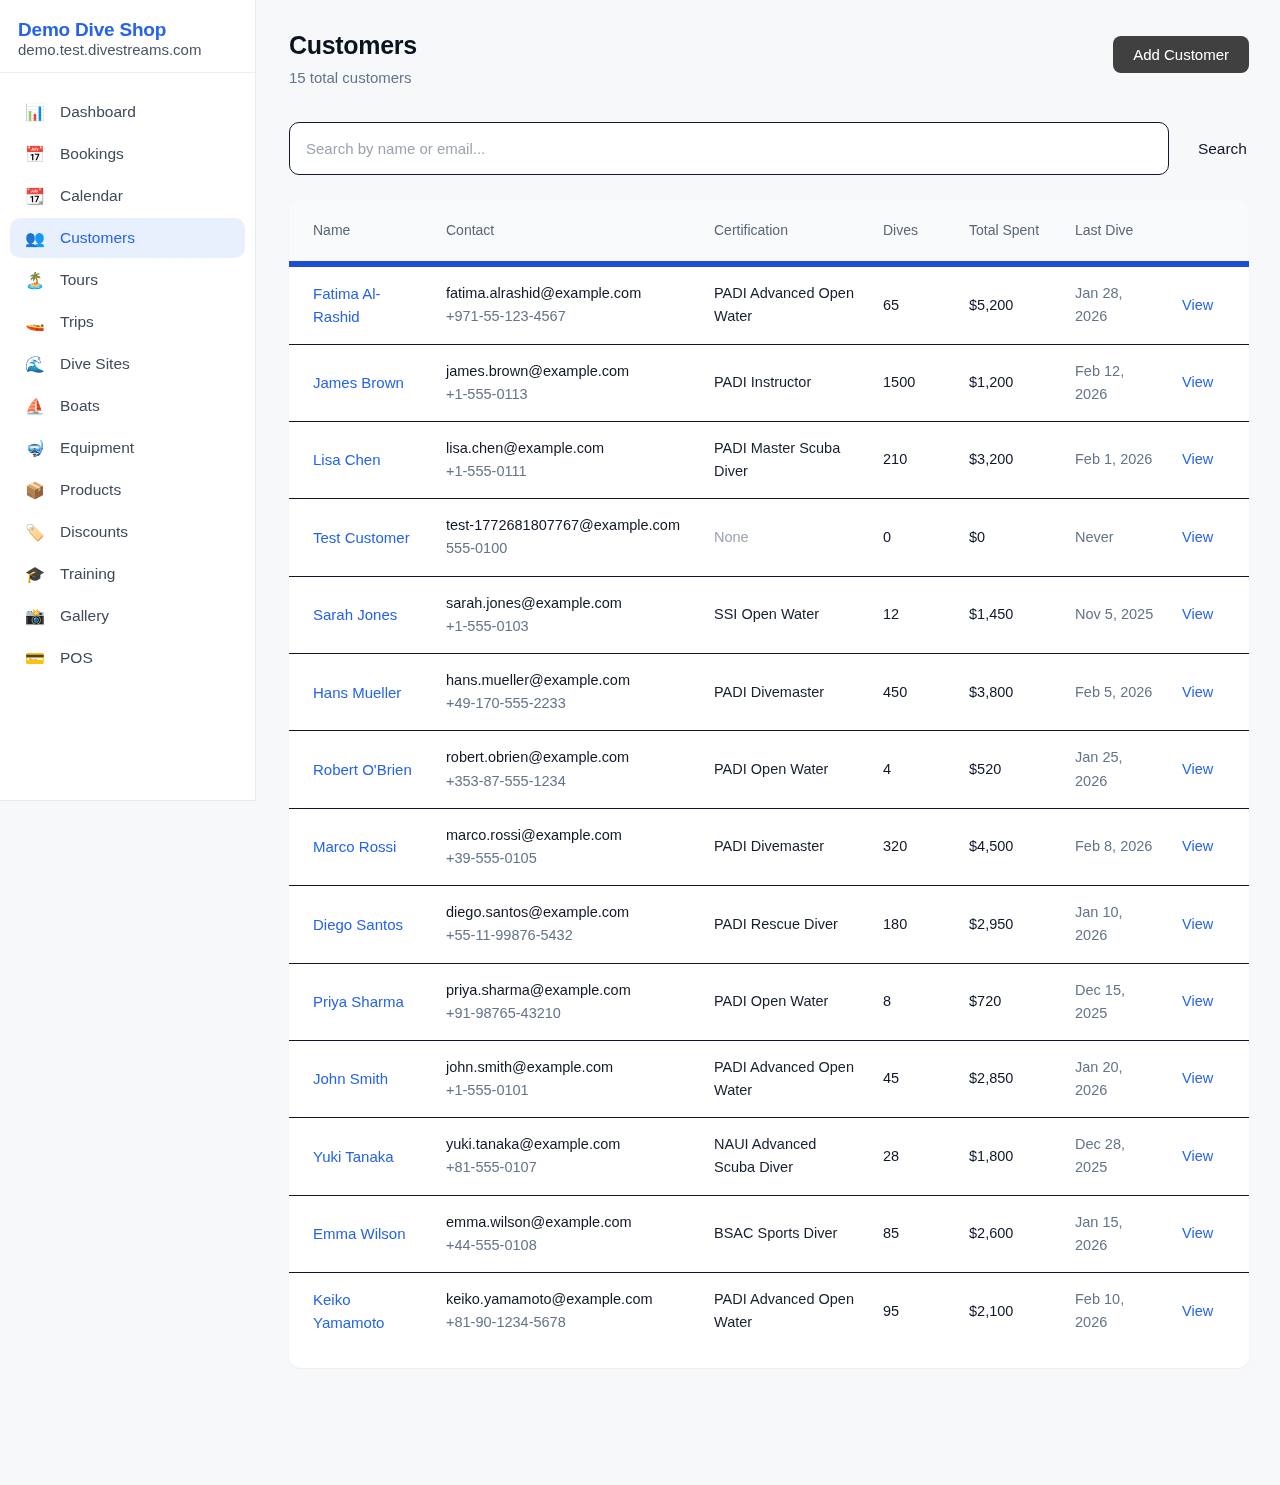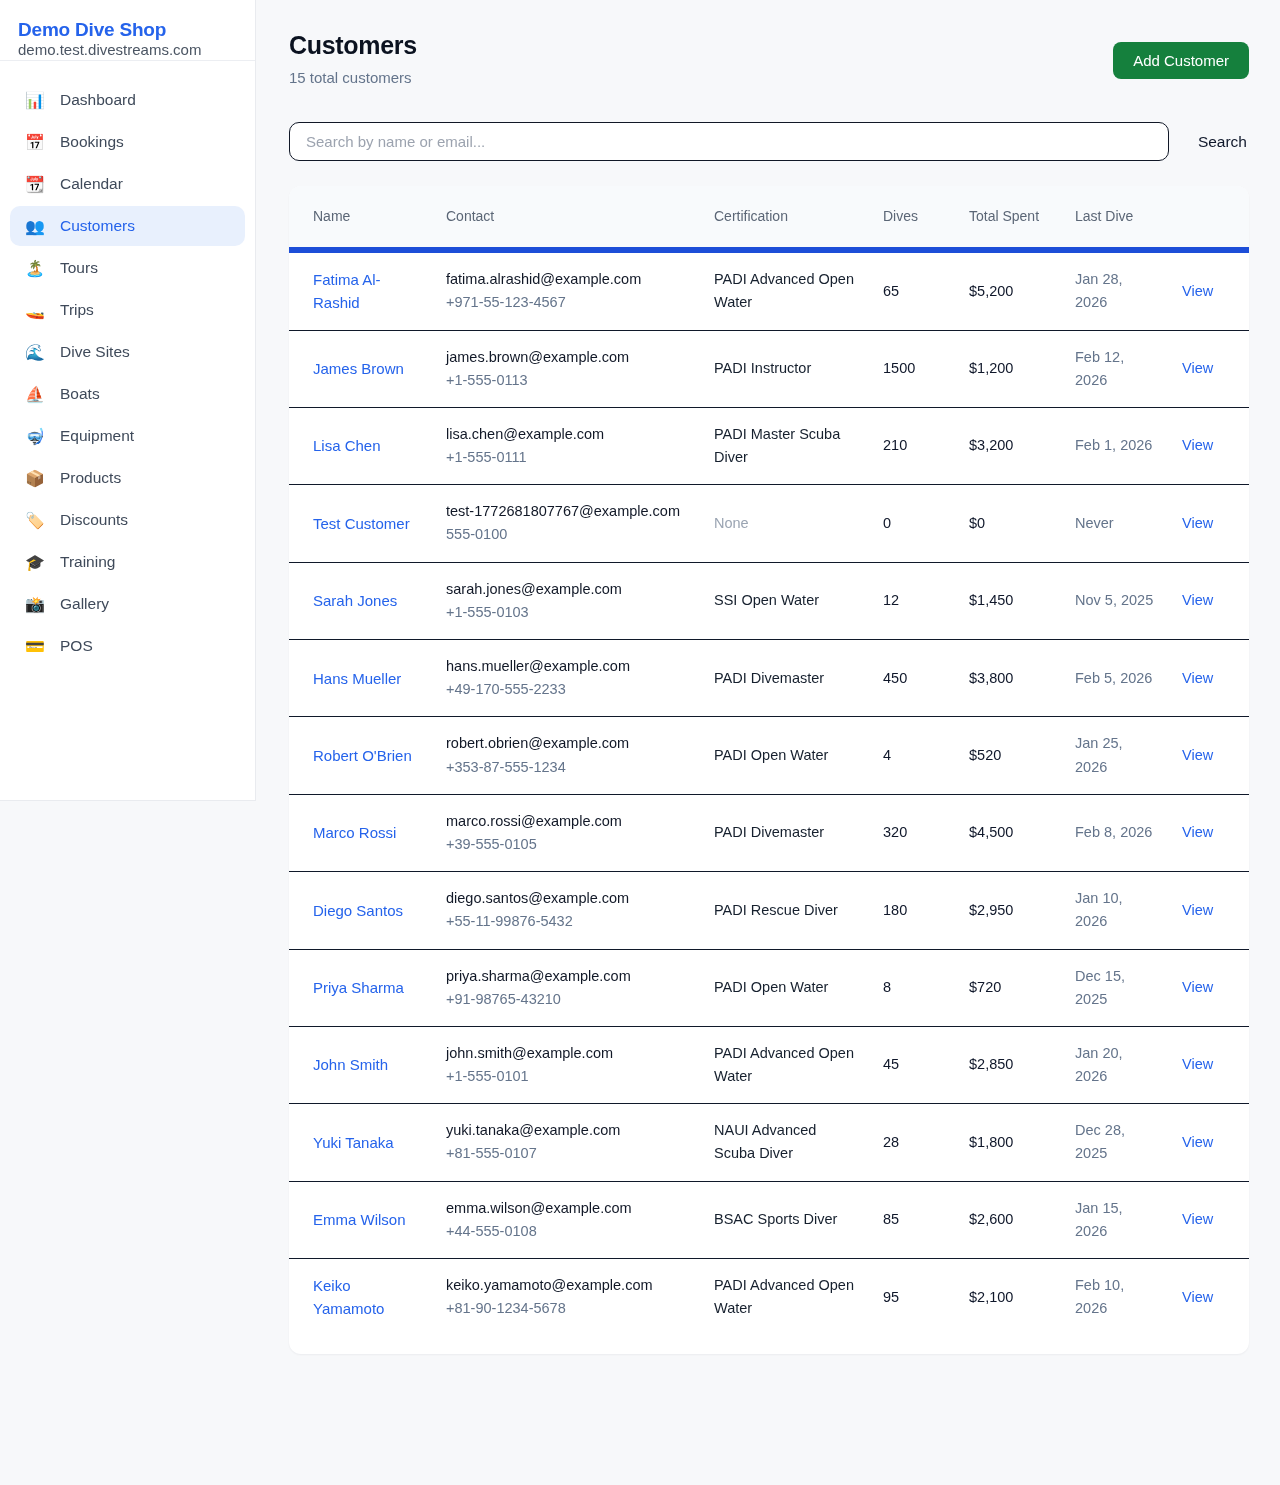--- a/index.html
+++ b/index.html
@@ -14,21 +14,21 @@
 
   
   .sidebar {
     position: absolute; left: 0; top: 0;
     width: 256px; height: 801px;
     background: #ffffff;
     border-right: 1px solid #e9ebef;
     border-bottom: 1px solid #e9ebef;
     display: flex; flex-direction: column;
   }
-  .side-head { padding: 19px 20px 2px 18px; border-bottom: 1px solid #eceef2; }
+  .side-head { padding: 19px 20px 14px 18px; border-bottom: 1px solid #eceef2; }
   .shop-name { color: #2563eb; font-size: 19px; font-weight: 700; letter-spacing: -0.2px; }
   .shop-domain { color: #4b5563; font-size: 15px; margin-top: 0; }
   .side-nav { padding: 17px 0 0 0; }
   .nav-item {
     display: flex; align-items: center; gap: 15px;
     height: 40px; margin: 2px 10px; padding: 0 15px;
     border-radius: 10px; cursor: pointer;
     color: #3f4a5a; font-size: 15.5px;
   }
   .nav-item .nav-icon { font-size: 16px; width: 20px; text-align: center; flex: 0 0 20px; }
@@ -53,28 +53,28 @@
     background: none; border: none; cursor: pointer;
     color: #6b7280; font-size: 15px; font-family: inherit;
   }
 
   
   .main { position: absolute; left: 256px; top: 0; width: 1024px; padding: 31px 31px 0 33px; }
   .page-head { display: flex; justify-content: space-between; align-items: flex-start; }
   .page-title { font-size: 25px; font-weight: 700; color: #0b1220; letter-spacing: -0.3px; }
   .page-subtitle { margin-top: 9px; font-size: 15px; color: #64748b; }
   .add-btn {
-    background: #15803d; color: #ffffff; border: none; cursor: pointer;
+    background: #404040; color: #ffffff; border: none; cursor: pointer;
     font-family: inherit; font-size: 15px; font-weight: 500;
-    padding: 0 20px; height: 37px; border-radius: 8px; margin-top: 11px;
+    padding: 0 20px; height: 37px; border-radius: 8px; margin-top: 5px;
   }
 
   .search-row { display: flex; align-items: center; margin-top: 36px; }
   .search-input {
-    flex: 1; height: 39px;
+    flex: 1; height: 53px;
     border: 1px solid #111827; border-radius: 10px;
     padding: 4px 16px; font-size: 15px; font-family: inherit;
     color: #0f172a; background: #ffffff; outline: none;
   }
   .search-input::placeholder { color: #9ca3af; }
   .search-btn {
     background: none; border: none; cursor: pointer;
     font-family: inherit; font-size: 15.5px; color: #0f172a;
     margin-left: 27px; padding: 6px 2px; white-space: nowrap;
   }

